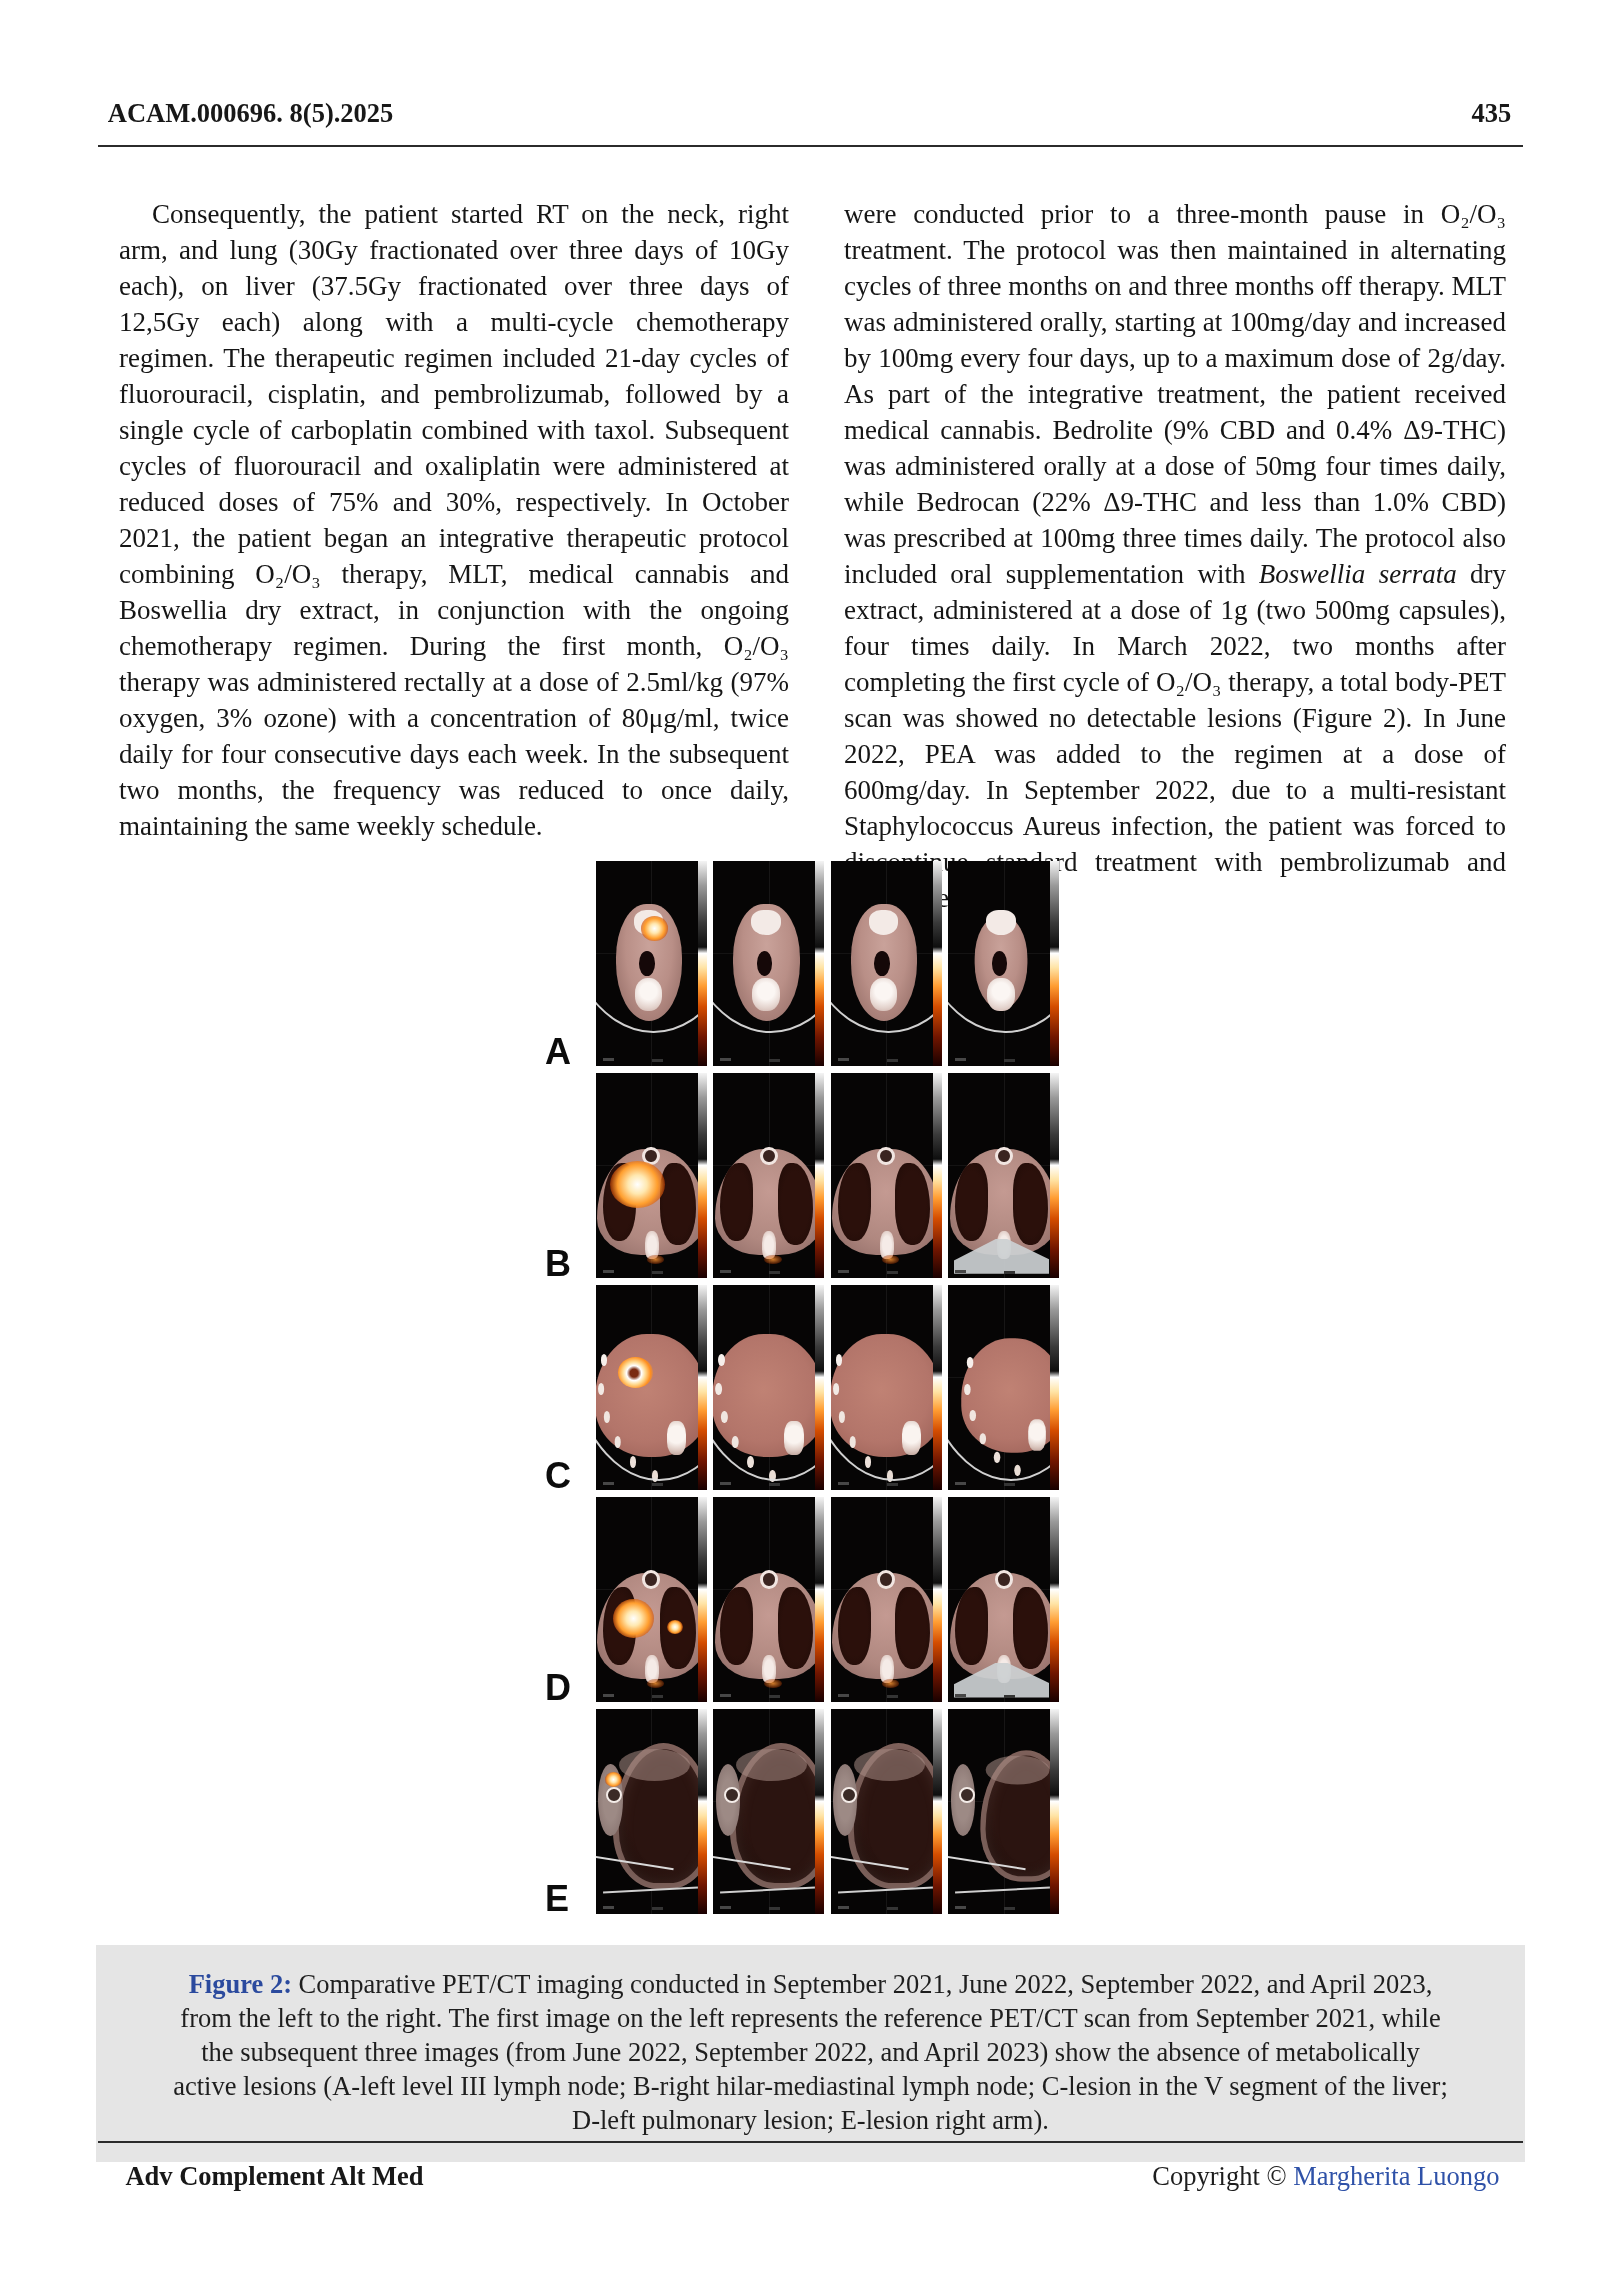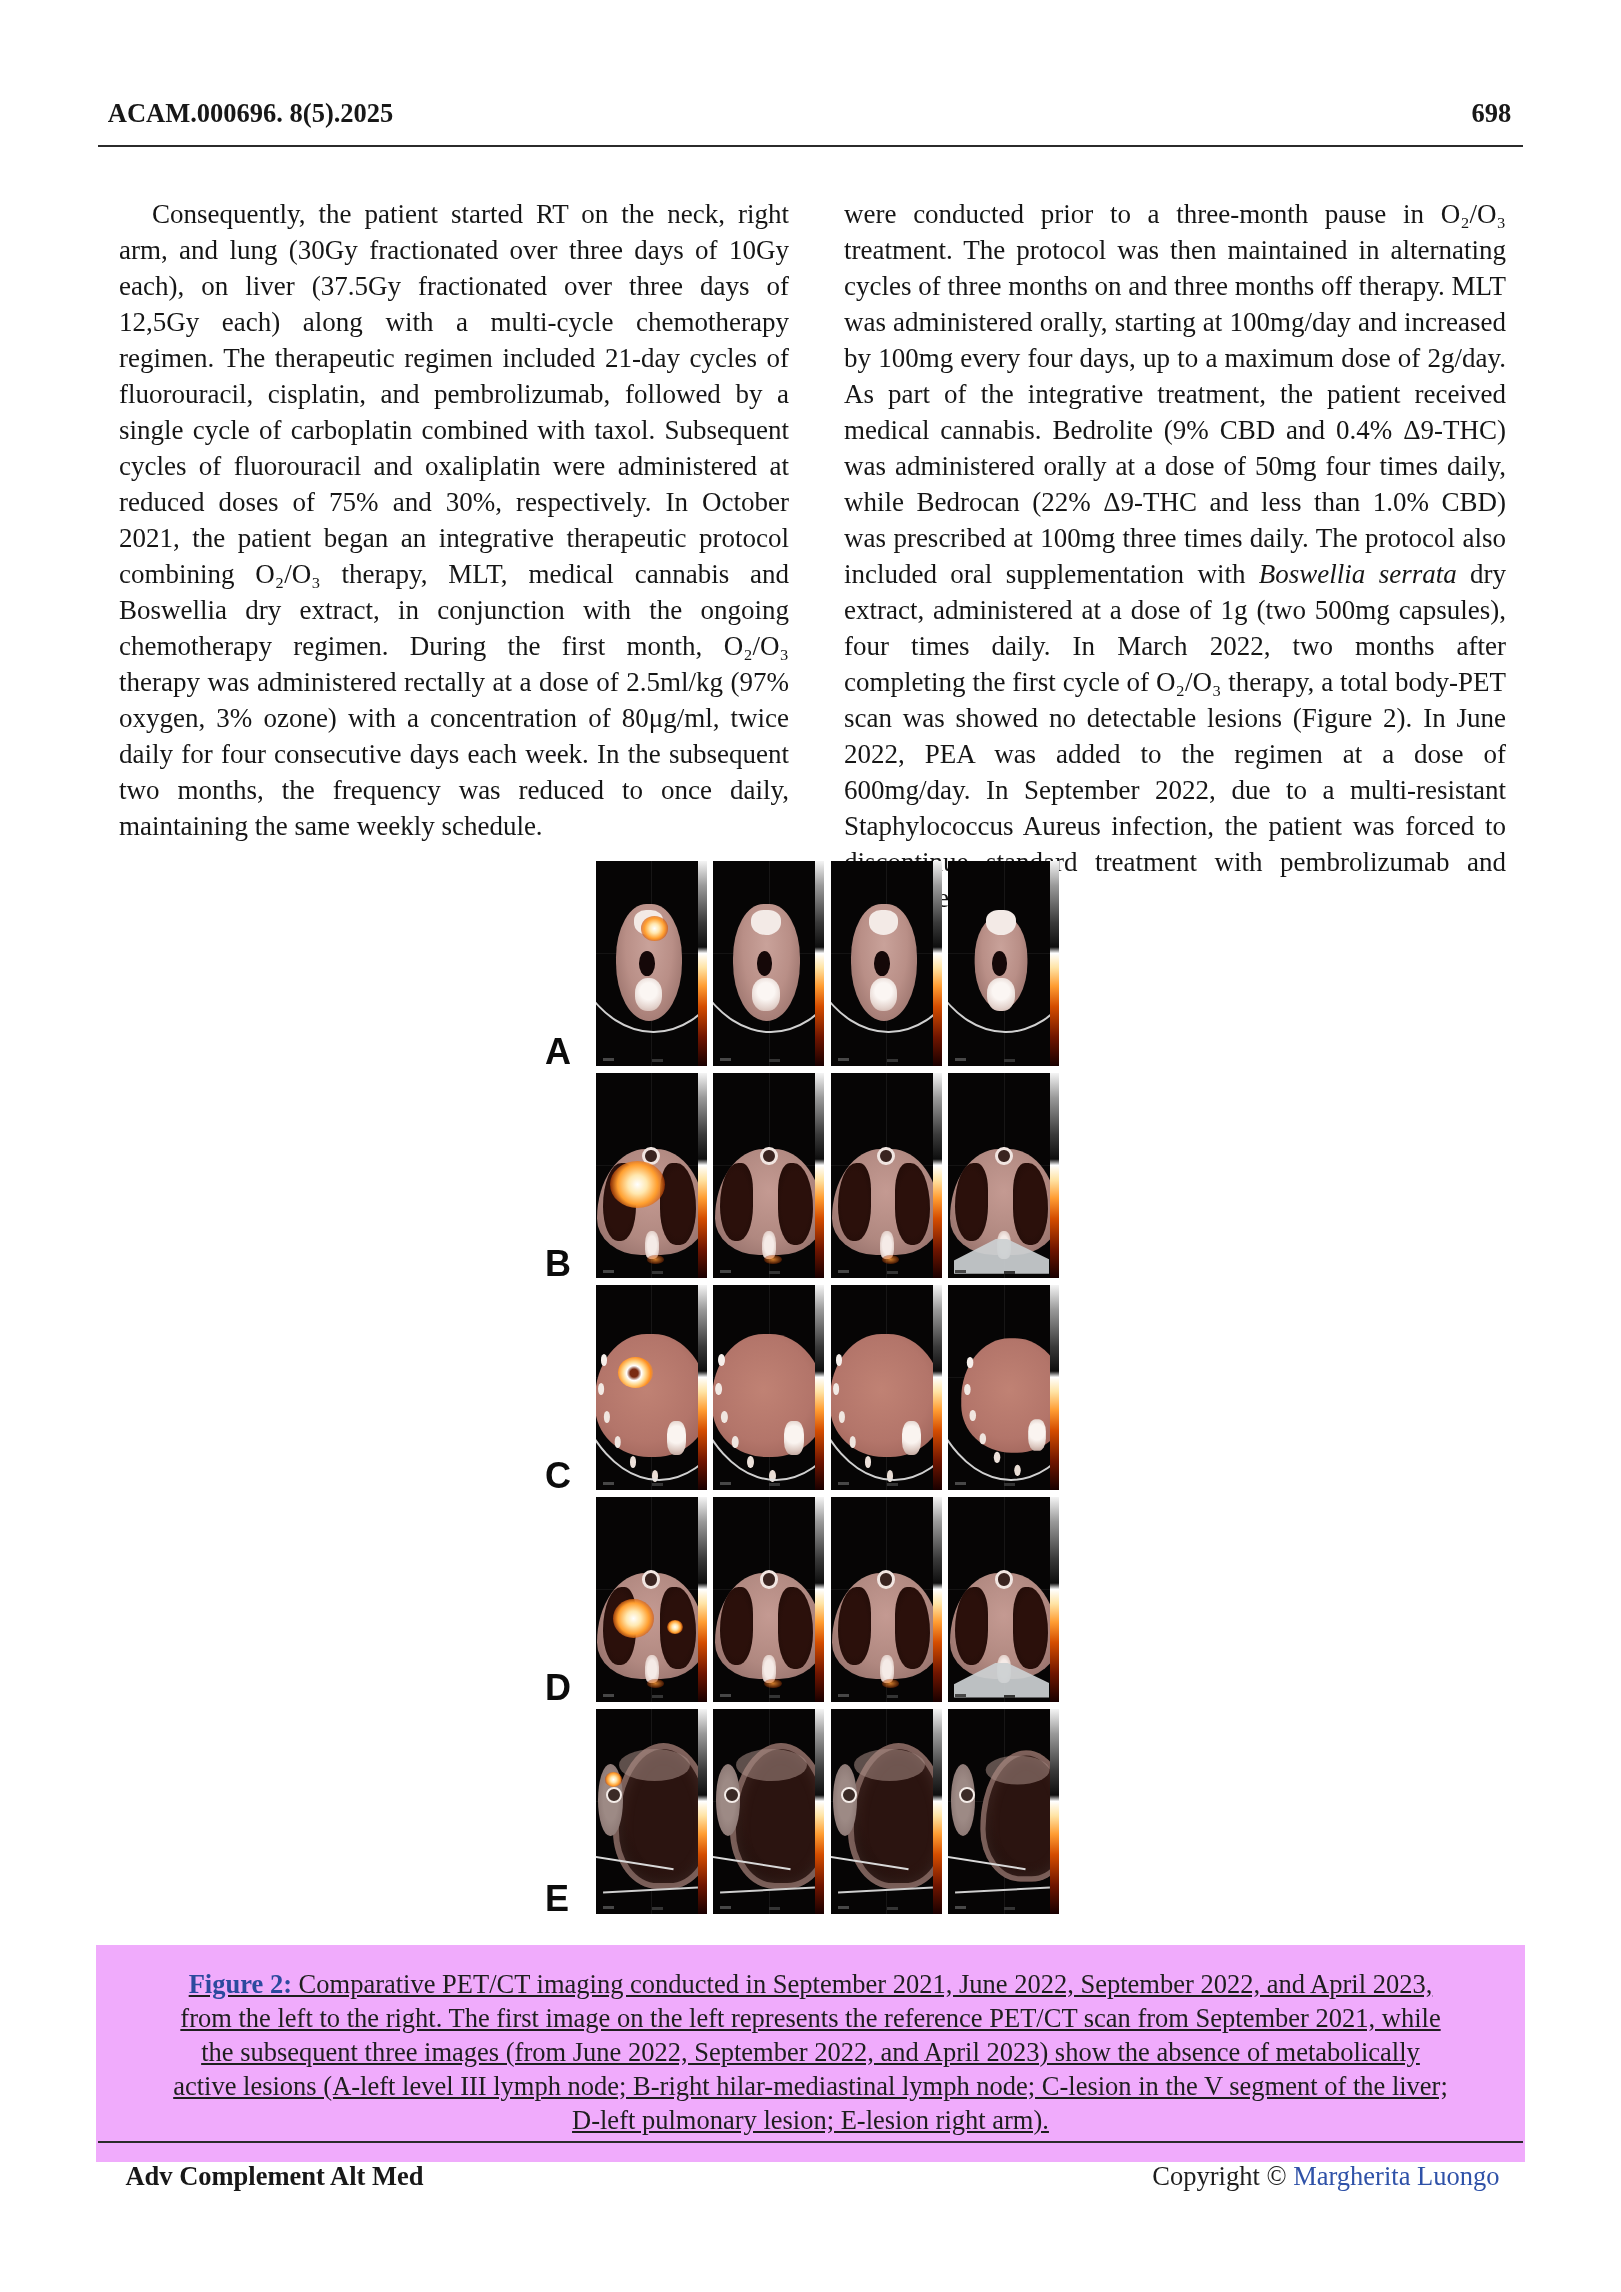--- a/index.html
+++ b/index.html
@@ -120,43 +120,43 @@
   .rE .arm::after { content:""; position:absolute; left:34%; top:32%; width:11.8px; height:11.8px;
     border:2.9px solid #f4ece8; border-radius:50%; background:#3a2a26; }
   .rE .tline  { left:-2%; bottom:24%; width:72%; height:2px; background:#d9d9d9; transform:rotate(9deg); }
   .rE .tline2 { left:6%;  bottom:11%; width:86%; height:2px; background:#cfcfcf; transform:rotate(-3deg); }
   .rE .hot { left:8%; top:31%; width:16.7px; height:14.7px; }
   .rE .c4 .anat { transform:translateX(10%) scale(0.9); }
 
   
   .caption {
     position:absolute; left:96px; right:96px; top:1945px;
-    background:#f0abfc; padding:21.6px 71px 25.5px 71px;
-    text-align:center; font-size:26.5px; line-height:34px; color:#1e1e1e; box-sizing:border-box;text-decoration:underline;
+    background:#e5e5e5; padding:21.6px 71px 25.5px 71px;
+    text-align:center; font-size:26.5px; line-height:34px; color:#1e1e1e; box-sizing:border-box;
   }
   .fig-label { font-weight:bold; color:#2b4a9e; }
 
   
   .footer {
     position:absolute; top:2141px; left:98px; right:98px;
     border-top:2.9px solid #2b2b2b; padding:17.6px 23.5px 0 27.4px;
     display:flex; justify-content:space-between; align-items:flex-start; font-size:26.5px;
   }
   .journal { font-weight:bold; }
   .copyright { color:#1e1e1e; }
   .copyright .name { color:#2f52a8; }
 </style>
 </head>
 <body>
 
 <div class="page">
 
   <div class="header">
     <span>ACAM.000696. 8(5).2025</span>
-    <span>698</span>
+    <span>435</span>
   </div>
 
   <div class="columns">
     <div class="col col-left">
       <p class="indent">Consequently, the patient started RT on the neck, right arm, and lung (30Gy fractionated over three days of 10Gy each), on liver (37.5Gy fractionated over three days of 12,5Gy each) along with a multi-cycle chemotherapy regimen. The therapeutic regimen included 21-day cycles of fluorouracil, cisplatin, and pembrolizumab, followed by a single cycle of carboplatin combined with taxol. Subsequent cycles of fluorouracil and oxaliplatin were administered at reduced doses of 75% and 30%, respectively. In October 2021, the patient began an integrative therapeutic protocol combining O₂/O₃ therapy, MLT, medical cannabis and Boswellia dry extract, in conjunction with the ongoing chemotherapy regimen. During the first month, O₂/O₃ therapy was administered rectally at a dose of 2.5ml/kg (97% oxygen, 3% ozone) with a concentration of 80μg/ml, twice daily for four consecutive days each week. In the subsequent two months, the frequency was reduced to once daily, maintaining the same weekly schedule.</p>
     </div>
     <div class="col col-right">
       <p><span>were conducted prior to a three-month pause in O₂/O₃ treatment. The protocol was then maintained in alternating cycles of three months on and three months off therapy. MLT was administered orally, starting at 100mg/day and increased by 100mg every four days, up to a maximum dose of 2g/day. As part of the integrative treatment, the patient received medical cannabis. Bedrolite (9% CBD and 0.4% Δ9-THC) was administered orally at a dose of 50mg four times daily, while Bedrocan (22% Δ9-THC and less than 1.0% CBD) was prescribed at 100mg three times daily. The protocol also included oral supplementation with </span><span class="italic">Boswellia serrata</span><span> dry extract, administered at a dose of 1g (two 500mg capsules), four times daily. In March 2022, two months after completing the first cycle of O₂/O₃ therapy, a total body-PET scan was showed no detectable lesions (Figure 2). In June 2022, PEA was added to the regimen at a dose of 600mg/day. In September 2022, due to a multi-resistant Staphylococcus Aureus infection, the patient was forced to discontinue standard treatment with pembrolizumab and chemotherapy.</span></p>
     </div>
   </div>

